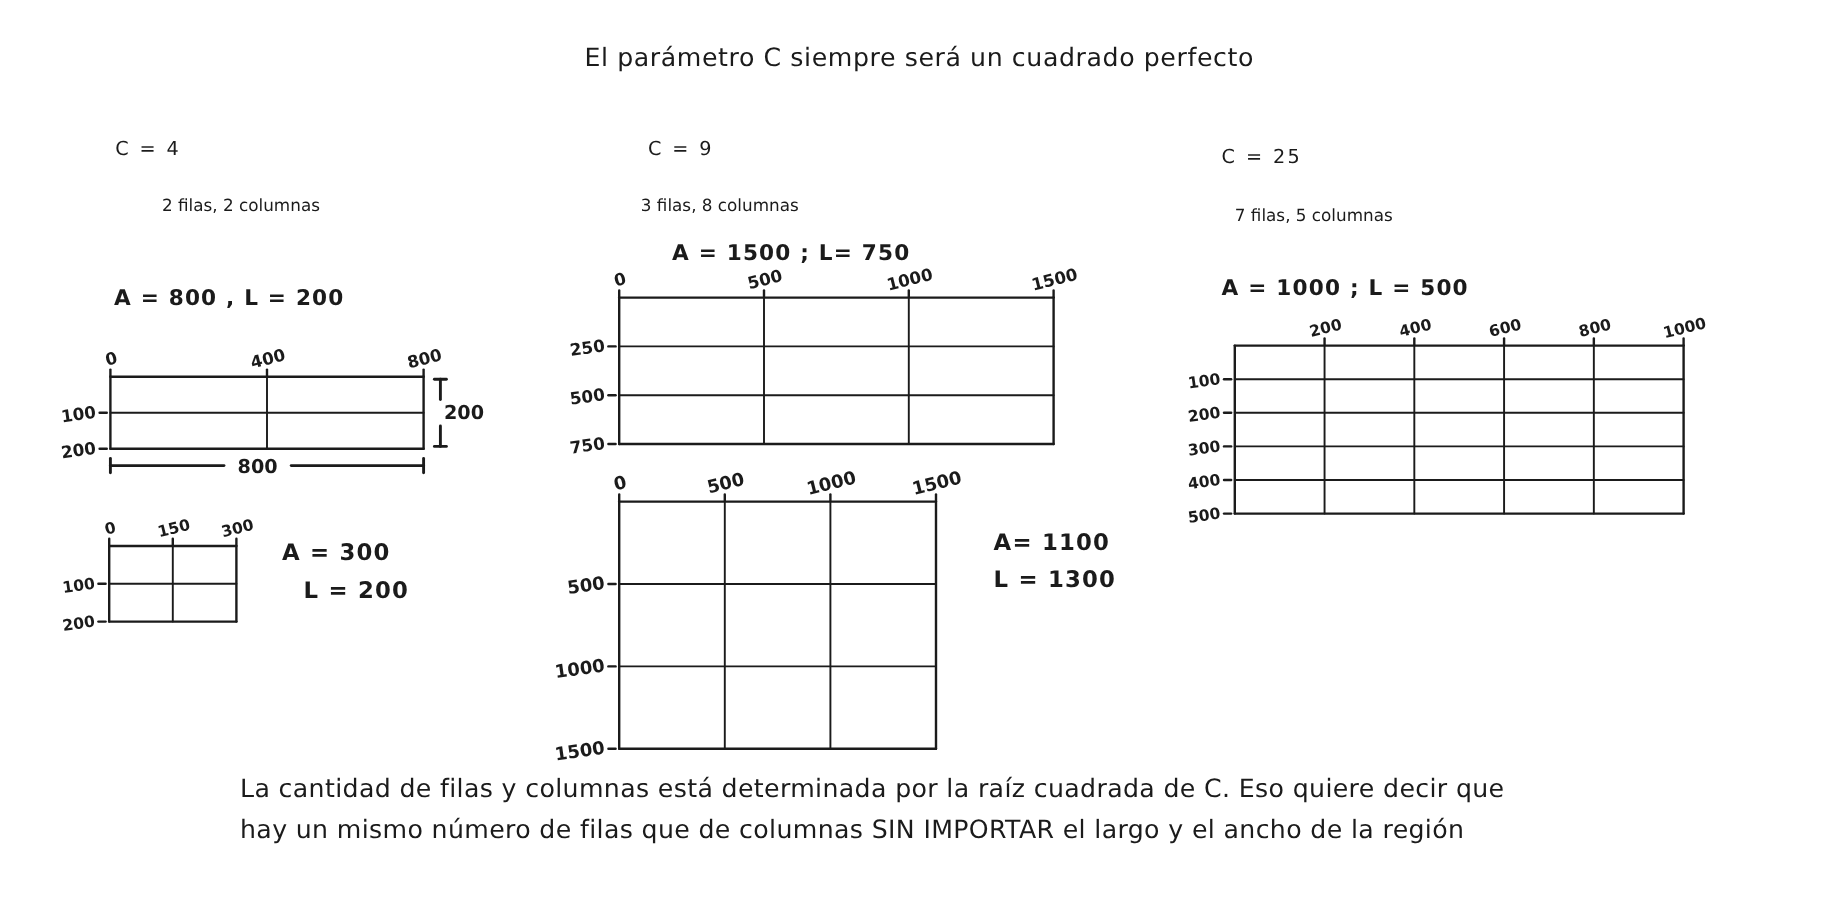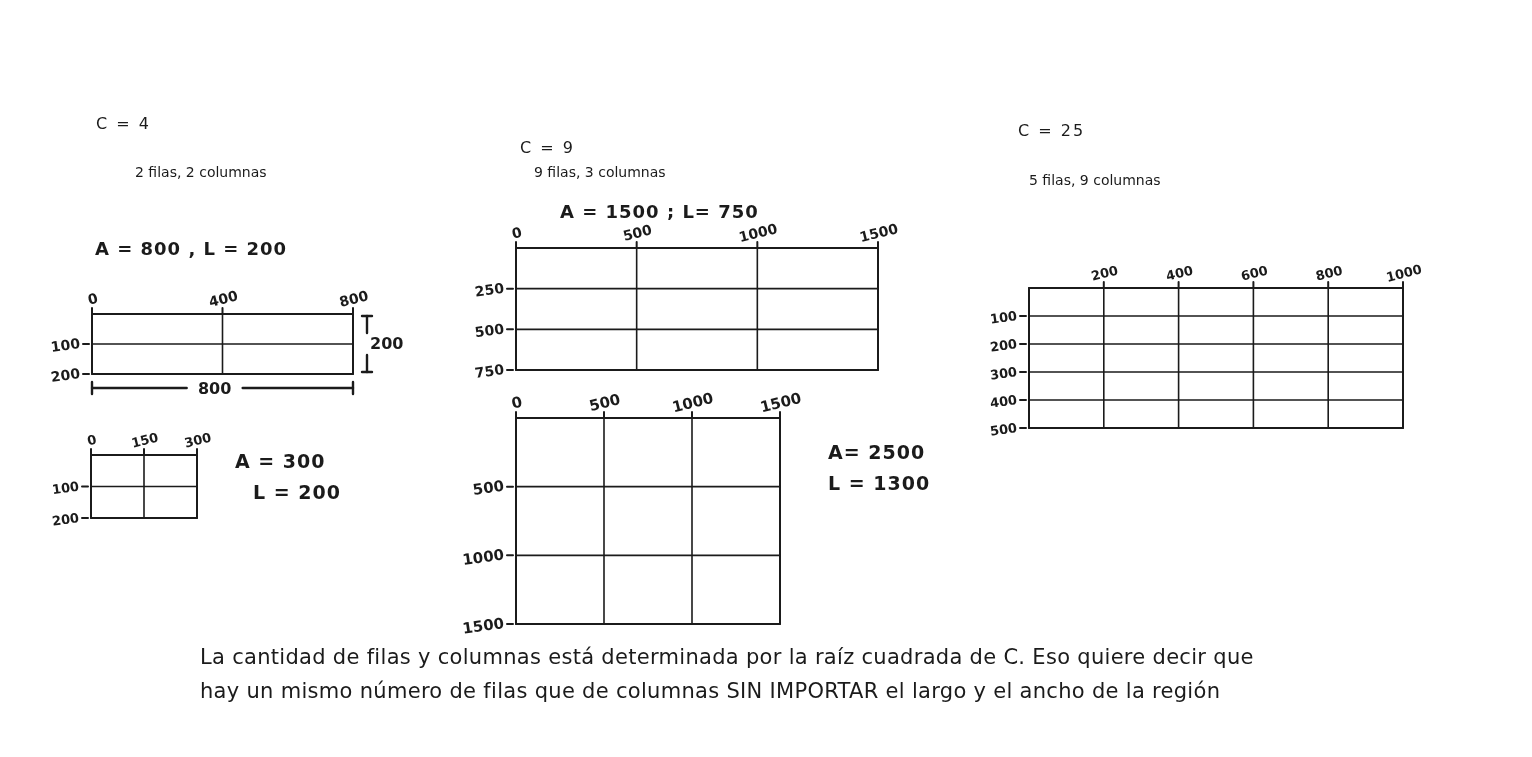--- a/index.html
+++ b/index.html
@@ -14,20 +14,21 @@
   .al-label{ position:absolute; font-size:18px; font-weight:bold; letter-spacing:1px; }
   .side-label{ position:absolute; font-size:19px; font-weight:bold; letter-spacing:1px;text-align:right; }
   .footer-line{ position:absolute; left:200px; font-size:21px; letter-spacing:0.3px; }
   svg{ position:absolute; font-family:inherit; overflow:visible; }
 </style>
 </head>
 <body>
 
 <div class="canvas">
 
+  <div class="title">El parámetro C siempre será un cuadrado perfecto</div>
 
   <div class="c-label" style="left:96px; top:114px;">C = 4</div>
   <div class="rc-label" style="left:135px; top:164px;">2 filas, 2 columnas</div>
   <div class="al-label" style="left:95px; top:238px;">A = 800  ,   L = 200</div>
 
   <svg style="left:40px; top:280px;" width="380" height="130">
       <line x1="52" y1="34" x2="52" y2="94" stroke="#1b1b1b" stroke-width="2" stroke-linecap="round"></line>
       <line x1="182.5" y1="34" x2="182.5" y2="94" stroke="#1b1b1b" stroke-width="1.6" stroke-linecap="round"></line>
       <line x1="313" y1="34" x2="313" y2="94" stroke="#1b1b1b" stroke-width="2" stroke-linecap="round"></line>
       <line x1="52" y1="34" x2="313" y2="34" stroke="#1b1b1b" stroke-width="2" stroke-linecap="round"></line>
@@ -69,22 +70,22 @@
       <line x1="152" y1="24" x2="152" y2="29" stroke="#1b1b1b" stroke-width="2" stroke-linecap="round"></line>
       <text x="154" y="20" text-anchor="middle" font-size="13" font-weight="bold" fill="#1b1b1b" transform="rotate(-14 152 20)">300</text>
       <line x1="37" y1="61.5" x2="43" y2="61.5" stroke="#1b1b1b" stroke-width="2" stroke-linecap="round"></line>
       <text x="34" y="65.5" text-anchor="end" font-size="13" font-weight="bold" fill="#1b1b1b" transform="rotate(-8 34 61.5)">100</text>
       <line x1="37" y1="93" x2="43" y2="93" stroke="#1b1b1b" stroke-width="2" stroke-linecap="round"></line>
       <text x="34" y="97" text-anchor="end" font-size="13" font-weight="bold" fill="#1b1b1b" transform="rotate(-8 34 93)">200</text>
     </svg>
   <div class="side-label" style="left:235px; top:450px;">A = 300</div>
   <div class="side-label" style="left:253px; top:481px;">L = 200</div>
 
-  <div class="c-label" style="left:520px; top:114px;margin-top:24px;">C = 9</div>
-  <div class="rc-label" style="left:534px; top:164px;">9 filas, 3 columnas</div>
+  <div class="c-label" style="left:540px; top:114px;">C = 9</div>
+  <div class="rc-label" style="left:534px; top:164px;">3 filas, 8 columnas</div>
   <div class="al-label" style="left:560px; top:201px;">A = 1500 ;   L= 750</div>
 
   <svg style="left:450px; top:212px;" width="470" height="170">
       <line x1="66" y1="36" x2="66" y2="158" stroke="#1b1b1b" stroke-width="2" stroke-linecap="round"></line>
       <line x1="186.66666666666669" y1="36" x2="186.66666666666669" y2="158" stroke="#1b1b1b" stroke-width="1.6" stroke-linecap="round"></line>
       <line x1="307.33333333333337" y1="36" x2="307.33333333333337" y2="158" stroke="#1b1b1b" stroke-width="1.6" stroke-linecap="round"></line>
       <line x1="428" y1="36" x2="428" y2="158" stroke="#1b1b1b" stroke-width="2" stroke-linecap="round"></line>
       <line x1="66" y1="36" x2="428" y2="36" stroke="#1b1b1b" stroke-width="2" stroke-linecap="round"></line>
       <line x1="66" y1="76.66666666666666" x2="428" y2="76.66666666666666" stroke="#1b1b1b" stroke-width="1.6" stroke-linecap="round"></line>
       <line x1="66" y1="117.33333333333333" x2="428" y2="117.33333333333333" stroke="#1b1b1b" stroke-width="1.6" stroke-linecap="round"></line>
@@ -122,25 +123,26 @@
       <text x="249" y="23" text-anchor="middle" font-size="15" font-weight="bold" fill="#1b1b1b" transform="rotate(-14 247 23)">1000</text>
       <line x1="335" y1="27" x2="335" y2="32" stroke="#1b1b1b" stroke-width="2" stroke-linecap="round"></line>
       <text x="337" y="23" text-anchor="middle" font-size="15" font-weight="bold" fill="#1b1b1b" transform="rotate(-14 335 23)">1500</text>
       <line x1="62" y1="101.66666666666667" x2="68" y2="101.66666666666667" stroke="#1b1b1b" stroke-width="2" stroke-linecap="round"></line>
       <text x="59" y="105.66666666666667" text-anchor="end" font-size="15" font-weight="bold" fill="#1b1b1b" transform="rotate(-8 59 101.66666666666667)">500</text>
       <line x1="62" y1="170.33333333333334" x2="68" y2="170.33333333333334" stroke="#1b1b1b" stroke-width="2" stroke-linecap="round"></line>
       <text x="59" y="174.33333333333334" text-anchor="end" font-size="15" font-weight="bold" fill="#1b1b1b" transform="rotate(-8 59 170.33333333333334)">1000</text>
       <line x1="62" y1="239" x2="68" y2="239" stroke="#1b1b1b" stroke-width="2" stroke-linecap="round"></line>
       <text x="59" y="243" text-anchor="end" font-size="15" font-weight="bold" fill="#1b1b1b" transform="rotate(-8 59 239)">1500</text>
     </svg>
-  <div class="side-label" style="left:828px; top:441px;">A= 2500</div>
+  <div class="side-label" style="left:828px; top:441px;">A= 1100</div>
   <div class="side-label" style="left:828px; top:472px;">L = 1300</div>
 
   <div class="c-label" style="left:1018px; top:121px;">C = 25</div>
-  <div class="rc-label" style="left:1029px; top:172px;">5 filas, 9 columnas</div>
+  <div class="rc-label" style="left:1029px; top:172px;">7 filas, 5 columnas</div>
+  <div class="al-label" style="left:1018px; top:230px;">A = 1000  ;   L = 500</div>
 
   <svg style="left:955px; top:248px;" width="510" height="200">
       <line x1="74" y1="40" x2="74" y2="180" stroke="#1b1b1b" stroke-width="2" stroke-linecap="round"></line>
       <line x1="148.8" y1="40" x2="148.8" y2="180" stroke="#1b1b1b" stroke-width="1.6" stroke-linecap="round"></line>
       <line x1="223.6" y1="40" x2="223.6" y2="180" stroke="#1b1b1b" stroke-width="1.6" stroke-linecap="round"></line>
       <line x1="298.4" y1="40" x2="298.4" y2="180" stroke="#1b1b1b" stroke-width="1.6" stroke-linecap="round"></line>
       <line x1="373.2" y1="40" x2="373.2" y2="180" stroke="#1b1b1b" stroke-width="1.6" stroke-linecap="round"></line>
       <line x1="448" y1="40" x2="448" y2="180" stroke="#1b1b1b" stroke-width="2" stroke-linecap="round"></line>
       <line x1="74" y1="40" x2="448" y2="40" stroke="#1b1b1b" stroke-width="2" stroke-linecap="round"></line>
       <line x1="74" y1="68" x2="448" y2="68" stroke="#1b1b1b" stroke-width="1.6" stroke-linecap="round"></line>

